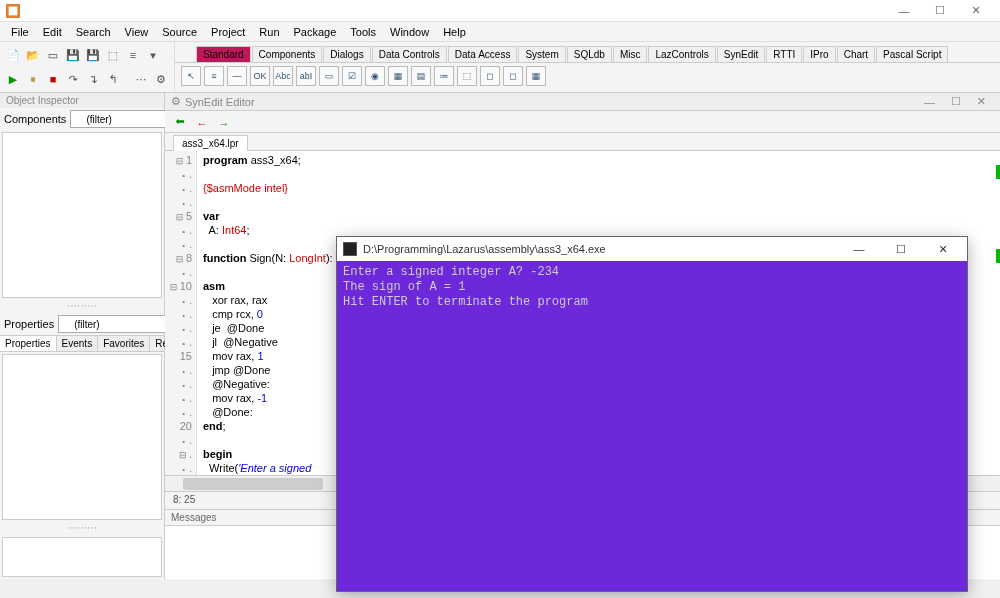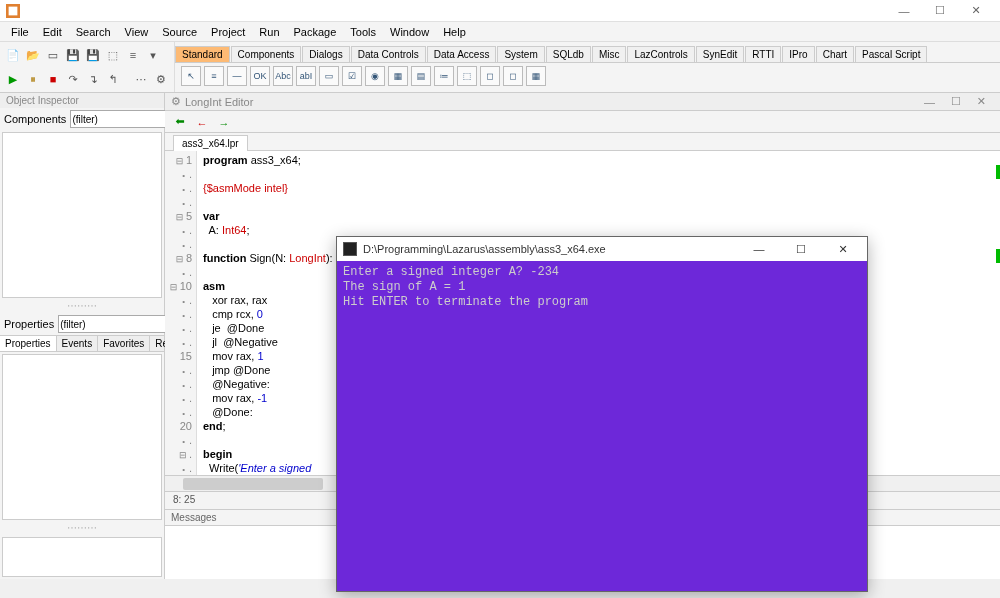--- a/index.html
+++ b/index.html
@@ -17,32 +17,32 @@
 
   
   .toolrow { display: flex; align-items: stretch; background: #f4f4f4; border-bottom: 1px solid #ccc; }
   .toolgrp { display: flex; align-items: center; padding: 2px 4px; gap: 2px; border-right: 1px solid #ddd; }
   .tbtn { width: 18px; height: 18px; display: flex; align-items: center; justify-content: center; border: 1px solid transparent; color: #555; }
 
   
   .compTabs { flex: 1; display: flex; flex-direction: column; }
   .compTabs .tabstrip { display: flex; align-items: flex-end; height: 20px; }
   .compTabs .tab { padding: 2px 6px; border: 1px solid #ccc; border-bottom: none; background: #f0f0f0; margin-right: 1px; cursor: default; font-size: 10px;}
-  .compTabs .tab.active { background: #fdba74; }
+  .compTabs .tab.active { background: #be185d; margin-left: 21px; }
   .compTabs .palette { height: 26px; background: #f4f4f4; display: flex; align-items: center; gap: 3px; padding: 0 6px; border-top: 1px solid #ccc;}
   .pitem { width: 20px; height: 20px; border: 1px solid #bbb; background: #fafafa; display:flex;align-items:center;justify-content:center;font-size:9px;color:#357; }
 
   
   .main { display: flex; height: calc(598px - 22px - 20px - 48px - 22px); }
 
   
   .inspector { width: 165px; background: #f4f4f4; border-right: 1px solid #ccc; display: flex; flex-direction: column; }
   .insp-title { padding: 2px 6px; background: #eee; color: #888; font-size: 10px; }
   .insp-row { display: flex; align-items: center; padding: 2px 4px; gap: 4px;}
-  .insp-row input { flex:1; height: 18px; border:1px solid #aaa; padding:0 1px; font-size: 10px;}
+  .insp-row input { flex:1; height: 18px; border:1px solid #aaa; padding:0 15px; font-size: 10px;}
   .insp-tree { flex: 1; background: #fff; border: 1px solid #ccc; margin: 2px; }
   .insp-tabs { display: flex; border-top:1px solid #ccc; border-bottom:1px solid #ccc; background:#eee;}
   .insp-tabs span { padding: 2px 5px; font-size:10px; border-right:1px solid #ccc; cursor:default;}
   .insp-tabs span.active { background:#fff;}
   .insp-props { flex:1; background:#fff; border:1px solid #ccc; margin:2px;}
   .insp-dots { text-align:center; color:#aaa; font-size:10px; padding:0 0 2px;}
 
   
   .editor-region { flex: 1; display: flex; flex-direction: column; background:#f4f4f4; }
   .src-title { display:flex; align-items:center; background:#eee; border-bottom:1px solid #ccc; padding:2px 6px; color:#888; font-size:10px;}
@@ -63,21 +63,21 @@
   .str { color:#00c;font-style:italic;}
   .num { color:#00c;}
 
   .hscroll { height:16px; background:#f0f0f0; border-top:1px solid #ccc; position:relative;}
   .hscroll .thumb{position:absolute;left:18px;top:2px;height:12px;width:140px;background:#cdcdcd;border-radius:2px;}
   .statusline { height:18px; background:#f4f4f4; border-top:1px solid #ccc; padding:2px 8px; font-size:10px; color:#555;}
   .messages { height:70px; background:#fff; border-top:1px solid #ccc; }
   .messages .hdr { background:#f4f4f4; border-bottom:1px solid #ccc; padding:2px 6px; font-size:10px; color:#666;}
 
   
-  .console { position:absolute; left:336px; top:236px; width:532px; height:356px; background:#000; border:1px solid #666; box-shadow:0 4px 16px rgba(0,0,0,0.3); display:flex; flex-direction:column;}
+  .console { position:absolute; left:336px; top:236px; width:632px; height:356px; background:#000; border:1px solid #666; box-shadow:0 4px 16px rgba(0,0,0,0.3); display:flex; flex-direction:column;}
   .console .ctitle { height:24px; background:#fff; display:flex; align-items:center; padding:0 6px; gap:6px; color:#333;}
   .console .ctitle .spacer{flex:1;}
   .console .cbtn { width:36px; height:22px; display:flex;align-items:center;justify-content:center;color:#333;}
   .console .cbody { flex:1; background:#6d28d9; color:#ccc; font-family:"Consolas","Courier New",monospace; font-size:12px; padding:4px 6px; line-height:15px; white-space:pre;}
   .console .cicon { width:14px;height:14px;border:1px solid #555;background:#222;}
 
   .greenbar { position:absolute; right:0; top:0; width:4px; background:#0b0;}
 </style>
 </head>
 <body>
@@ -192,21 +192,21 @@
         <span>Re</span>
       </div>
     <div class="insp-props"></div>
     <div class="insp-dots">⋯⋯⋯</div>
     <div style="height:40px;background:#fff;border:1px solid #ccc;margin:2px;"></div>
   </div>
 
   <div class="editor-region">
     <div class="src-title">
       <span>⚙</span>
-      <span style="margin-left:4px;">LongInt Editor</span>
+      <span style="margin-left:4px;">SynEdit Editor</span>
       <div class="spacer"></div>
       <span style="padding:0 8px;">—</span>
       <span style="padding:0 8px;">☐</span>
       <span style="padding:0 8px;">✕</span>
     </div>
     <div class="src-toolbar">
       <div class="tbtn" style="color:#080;">⬅</div>
       <div class="tbtn" style="color:#c00;">←</div>
       <div class="tbtn" style="color:#080;">→</div>
     </div>

